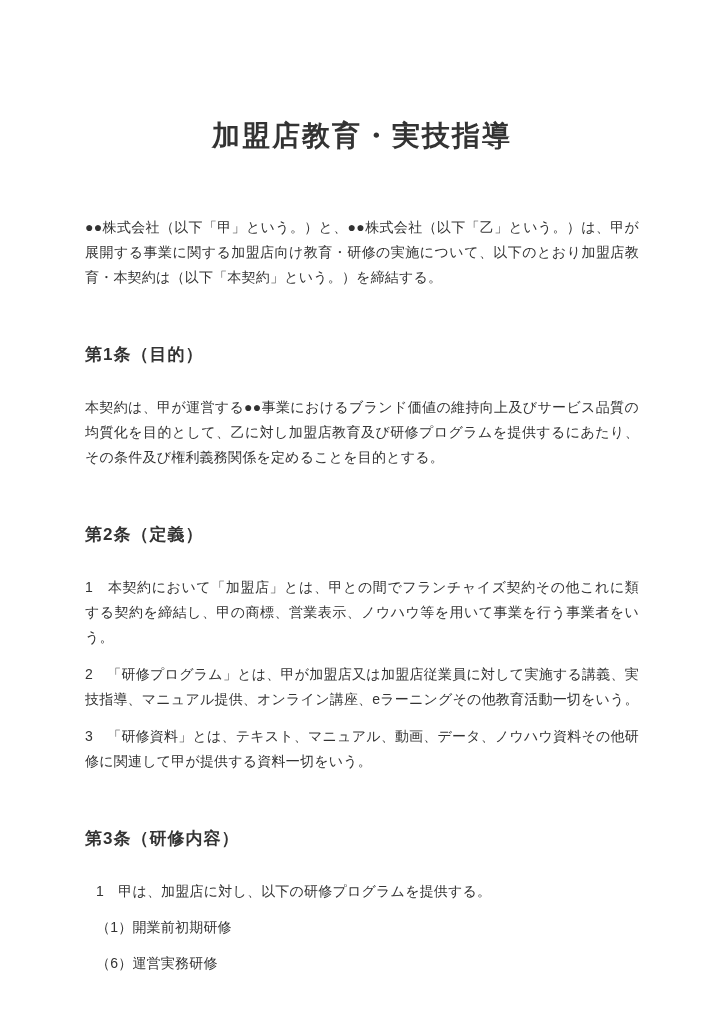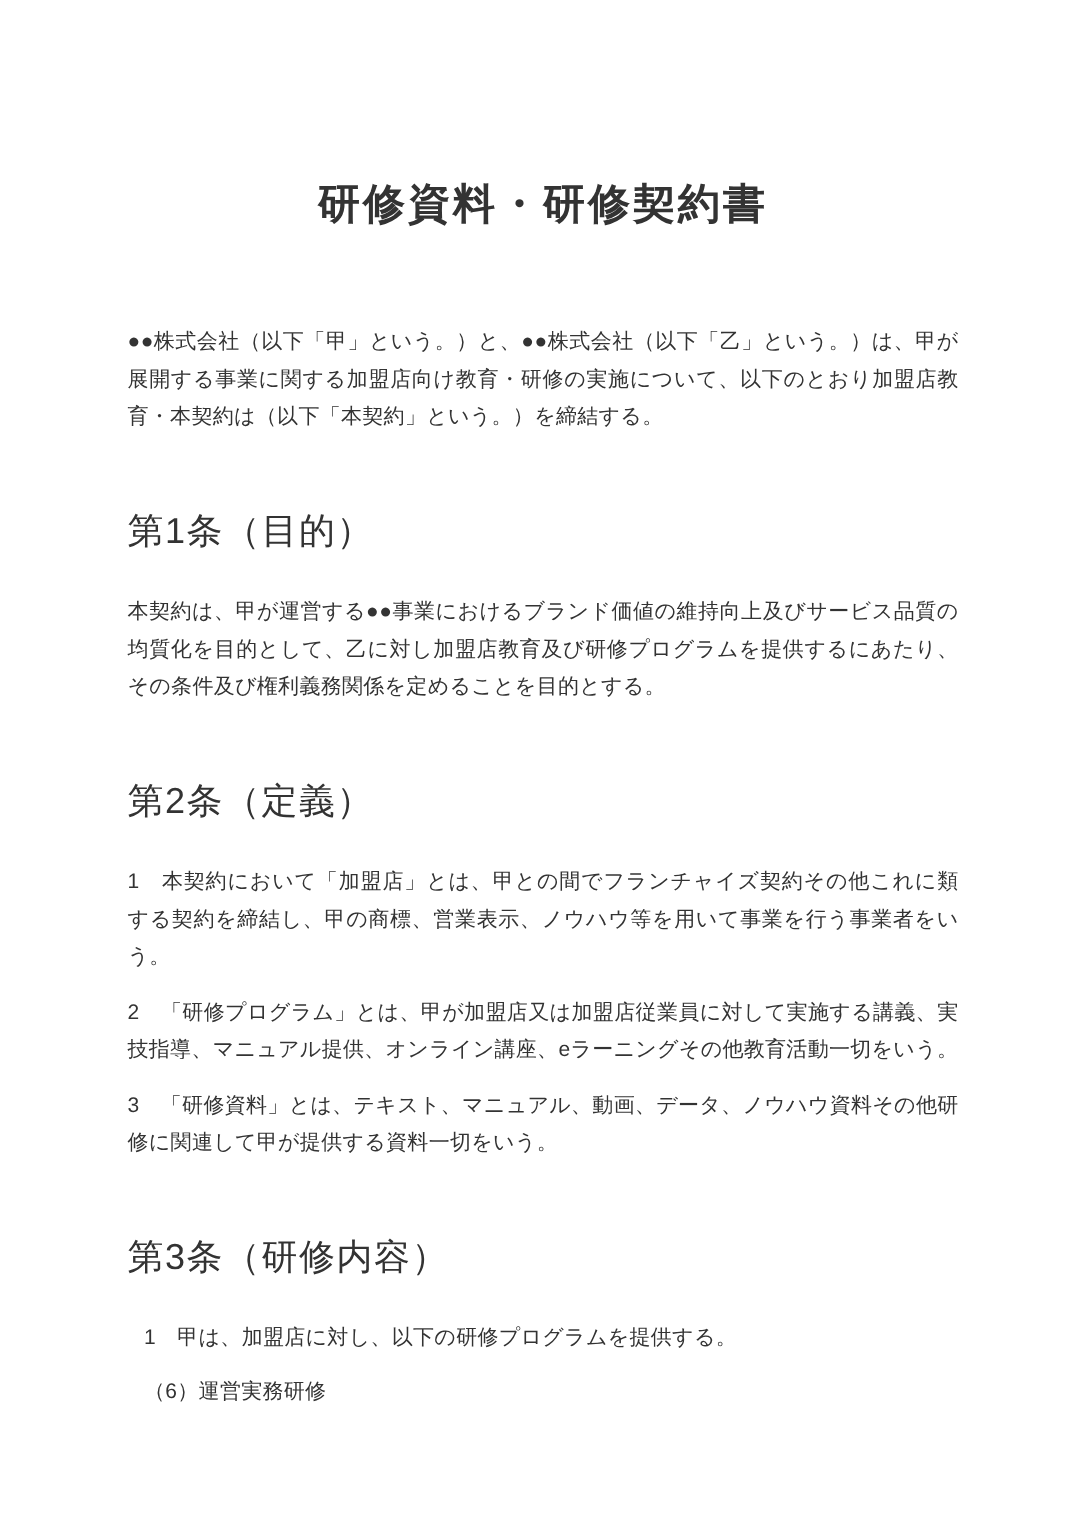--- a/index.html
+++ b/index.html
@@ -35,51 +35,52 @@
     margin: 0 0 12px 0;
     text-align: justify;
   }
   .body-text.tight {
     margin: 11px;
   }
   .article {
     margin-top: 51px;
   }
   .article-heading {
-    font-size: 24px;
+    font-size: 17px;
     line-height: 28px;
-    font-weight: 400;
+    font-weight: 700;
     letter-spacing: 1px;
     margin: 0 0 26px 0;
     color: #333333;
   }
   .article .body-text:last-child {
     margin-bottom: 0;
   }
 </style>
 </head>
 <body>
 
 <div class="page">
 
-  <h1 class="doc-title">研修資料・研修契約書</h1>
+  <h1 class="doc-title">加盟店教育・実技指導</h1>
 
   <p class="body-text">●●株式会社（以下「甲」という。）と、●●株式会社（以下「乙」という。）は、甲が展開する事業に関する加盟店向け教育・研修の実施について、以下のとおり加盟店教育・本契約は（以下「本契約」という。）を締結する。</p>
 
   <section class="article">
     <h2 class="article-heading">第1条（目的）</h2>
     <p class="body-text">本契約は、甲が運営する●●事業におけるブランド価値の維持向上及びサービス品質の均質化を目的として、乙に対し加盟店教育及び研修プログラムを提供するにあたり、その条件及び権利義務関係を定めることを目的とする。</p>
   </section>
 
   <section class="article">
     <h2 class="article-heading">第2条（定義）</h2>
     <p class="body-text">1　本契約において「加盟店」とは、甲との間でフランチャイズ契約その他これに類する契約を締結し、甲の商標、営業表示、ノウハウ等を用いて事業を行う事業者をいう。</p>
     <p class="body-text">2　「研修プログラム」とは、甲が加盟店又は加盟店従業員に対して実施する講義、実技指導、マニュアル提供、オンライン講座、eラーニングその他教育活動一切をいう。</p>
     <p class="body-text">3　「研修資料」とは、テキスト、マニュアル、動画、データ、ノウハウ資料その他研修に関連して甲が提供する資料一切をいう。</p>
   </section>
 
   <section class="article">
     <h2 class="article-heading">第3条（研修内容）</h2>
     <p class="body-text tight">1　甲は、加盟店に対し、以下の研修プログラムを提供する。</p>
+    <p class="body-text tight">（1）開業前初期研修</p>
     <p class="body-text tight">（6）運営実務研修</p>
   </section>
 
 </div>
 
 </body></html>

